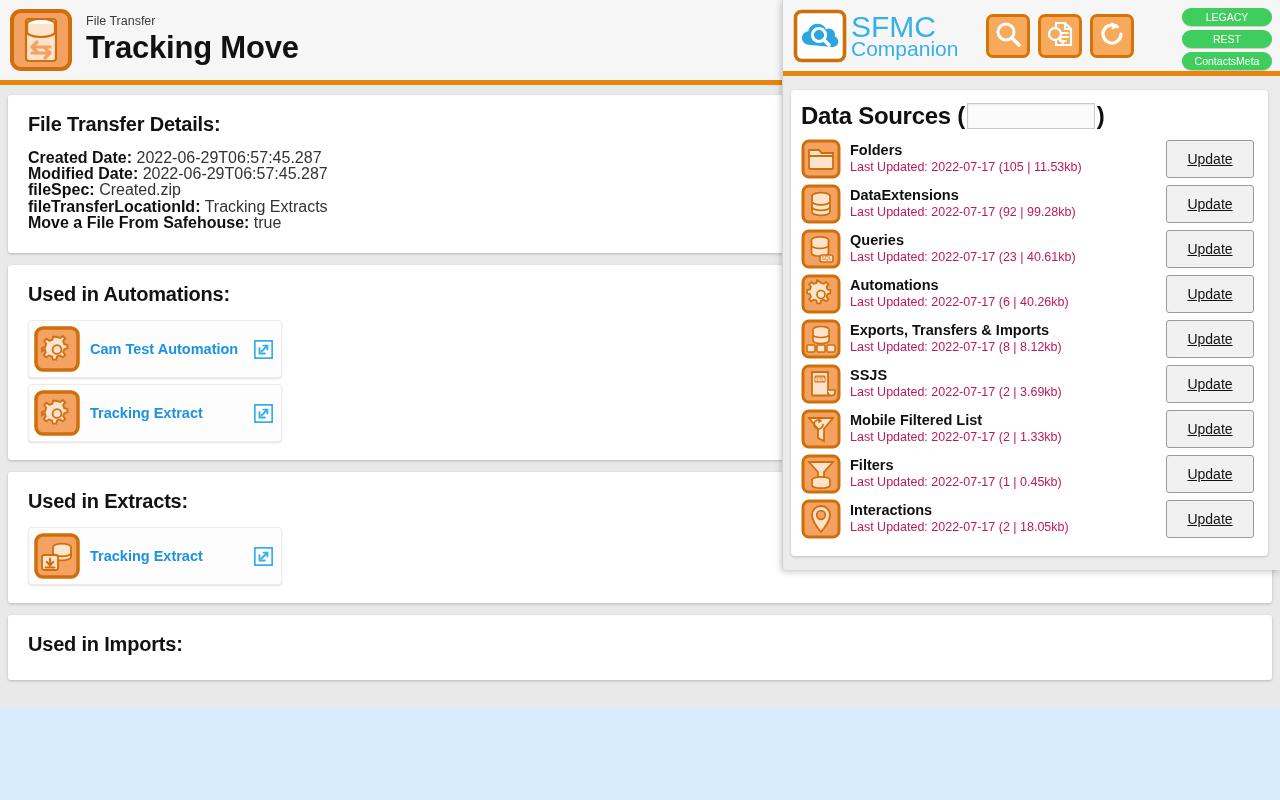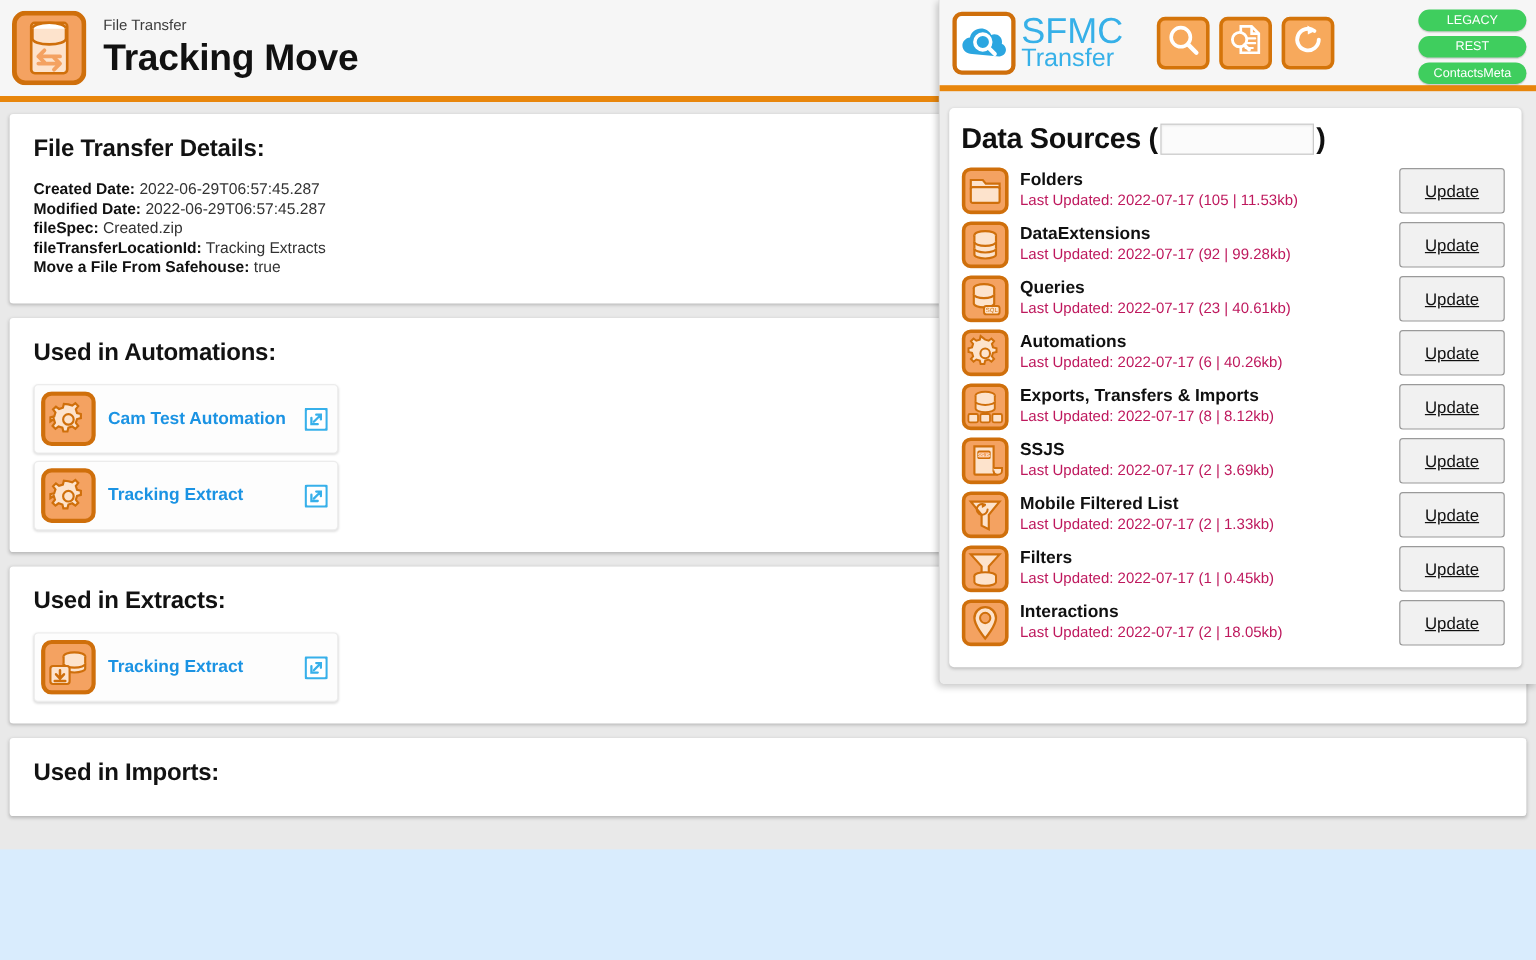--- a/index.html
+++ b/index.html
@@ -38,21 +38,21 @@
     background: #ffffff;
     border-radius: 3px;
     box-shadow: 0 1px 3px rgba(0,0,0,0.22);
     margin-bottom: 12px;
     padding: 18px 20px 16px 20px;
   }
   .card h2 {
     font-size: 20px; font-weight: bold; color: #121212;
     margin-bottom: 14px; letter-spacing: -0.2px;
   }
-  .detail-line { font-size: 13px; color: #333; line-height: 16.2px; }
+  .detail-line { font-size: 16px; color: #333; line-height: 16.2px; }
   .detail-line b { color: #111; }
 
   .item-row {
     display: flex; align-items: center;
     background: #fdfdfd;
     border: 1px solid #ececec;
     border-radius: 4px;
     box-shadow: 0 1px 2px rgba(0,0,0,0.12);
     width: 254px;
     padding: 5px 8px 5px 5px;
@@ -303,21 +303,21 @@
         <span class="brand-mark">
           <svg viewBox="0 0 54 54" width="54" height="54">
             <rect x="2.5" y="2.5" width="49" height="49" rx="6" fill="#ffffff" stroke="#cf6f0b" stroke-width="3.6"></rect>
             <path d="M17 36c-4.5 0-8-3-8-7 0-3.6 2.7-6.4 6.3-6.8.9-4.3 4.7-7.4 9.2-7.4 3.8 0 7.1 2.2 8.6 5.4.8-.4 1.7-.6 2.6-.6 3.5 0 6.3 2.8 6.3 6.3 0 .5-.1 1-.2 1.5 2.1.8 3.5 2.8 3.5 5.1 0 3-2.5 5.5-5.6 5.5z" fill="#2ba6e0"></path>
             <circle cx="26" cy="26" r="6.6" fill="none" stroke="#ffffff" stroke-width="3"></circle>
             <path d="M30.8 30.8l5.2 5.2" stroke="#ffffff" stroke-width="3.4" stroke-linecap="round"></path>
           </svg>
         </span>
         <div class="brand-words">
           <div class="brand-top">SFMC</div>
-          <div class="brand-bot">Transfer</div>
+          <div class="brand-bot">Companion</div>
         </div>
       </div>
 
       <div class="ov-tools">
         <div class="tool-btn">
           <span>
             <svg viewBox="0 0 30 30" width="30" height="30">
               <circle cx="13" cy="13" r="8" fill="none" stroke="#fff" stroke-width="3"></circle>
               <path d="M19 19l7 7" stroke="#fff" stroke-width="3.6" stroke-linecap="round"></path>
             </svg>

